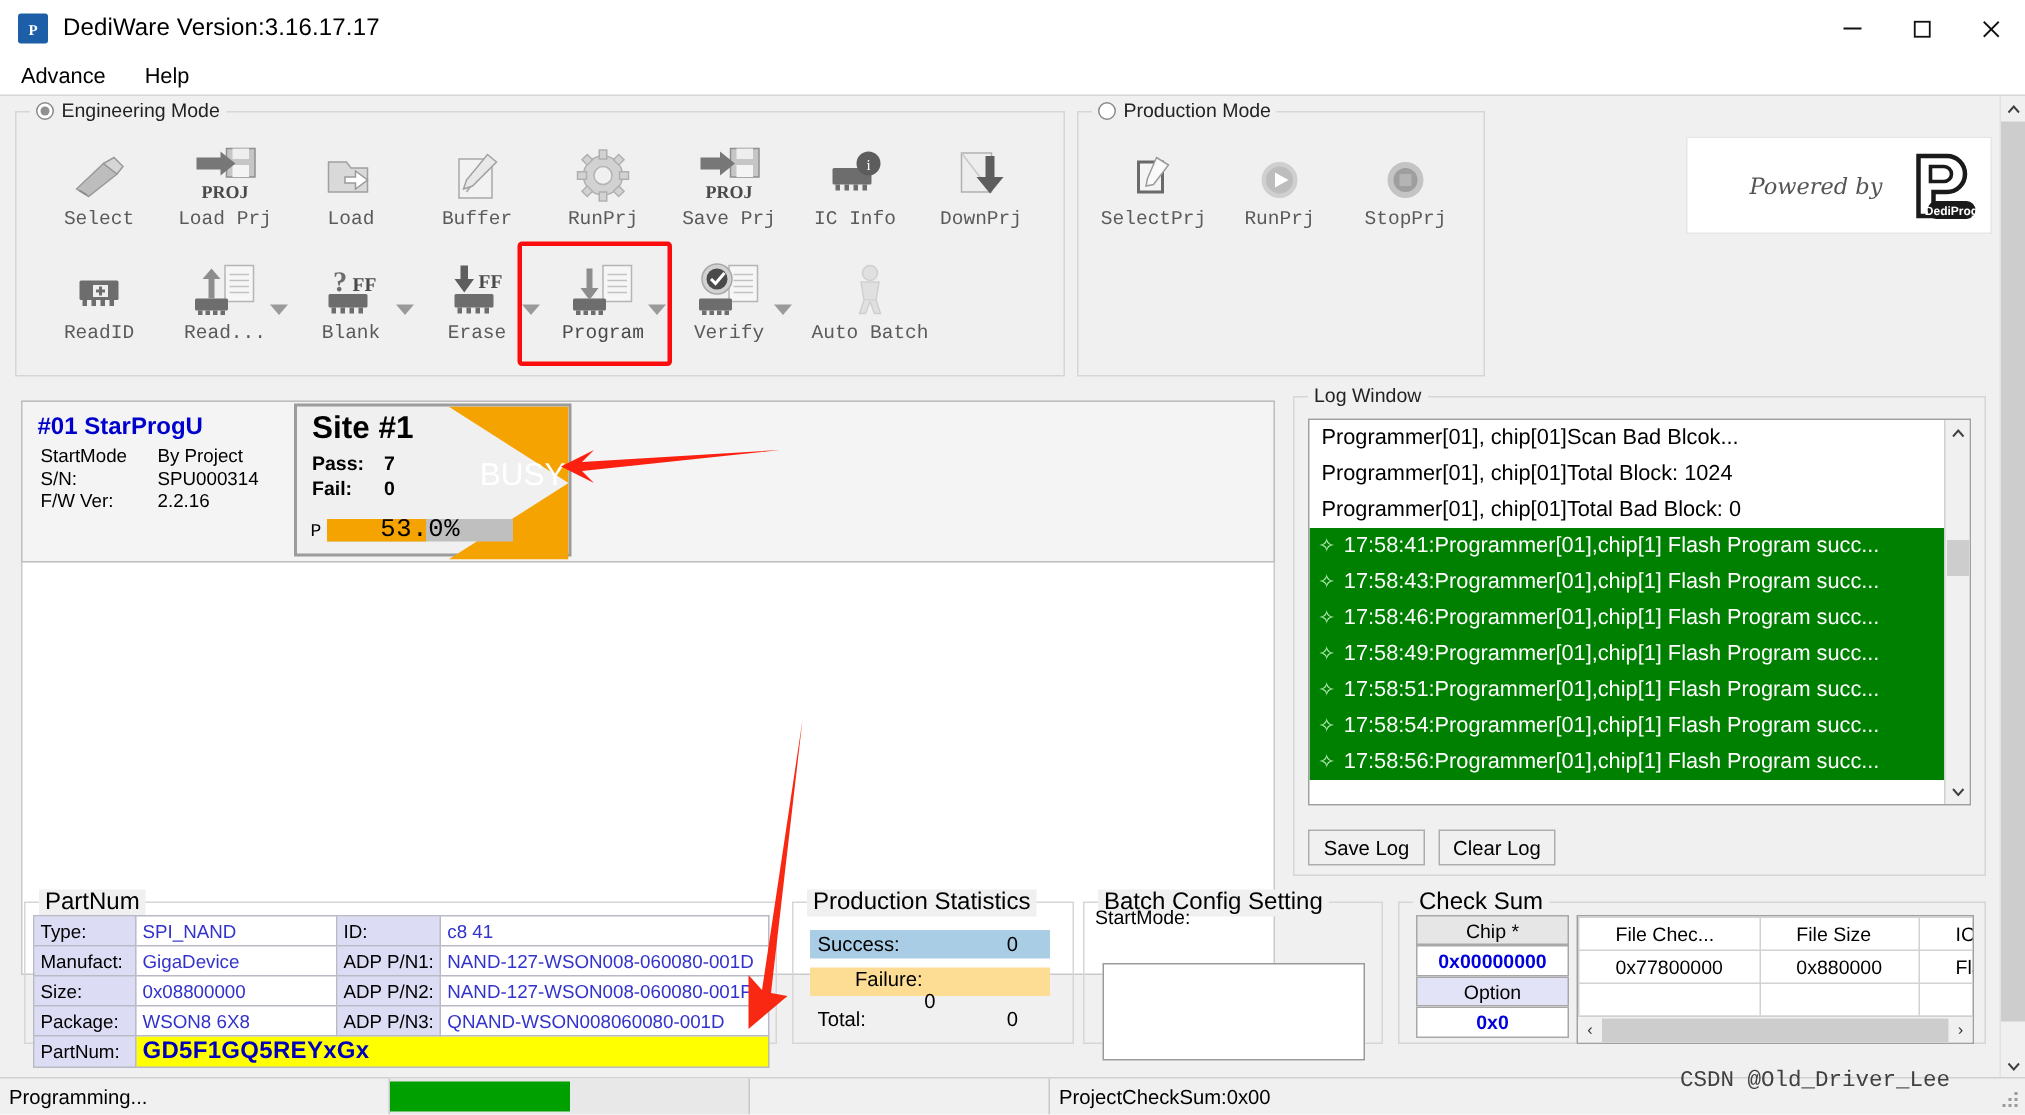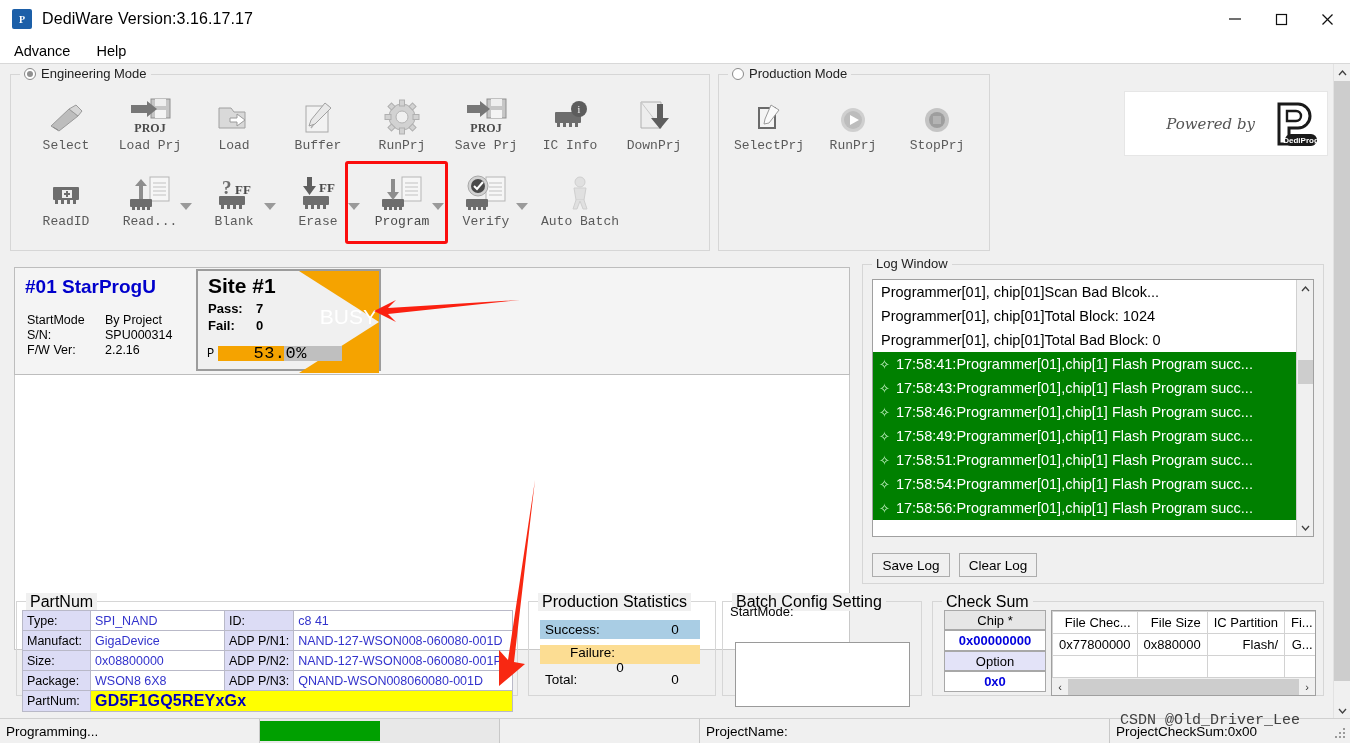--- a/index.html
+++ b/index.html
@@ -112,21 +112,21 @@
   }
   .dedilogo { width:52px; height:52px; position:relative; }
 
   
   .sitearea {
     position:absolute; border:1px solid #bdbdbd; background:#f4f4f4;
   }
   .progpanel {
     position:absolute; left:5px; top:5px; width:170px; height:100px; background:#f4f4f4;
   }
-  .prog-title { font-size:19px; font-weight:bold; color:#0000cc; margin:4px 0 15px 6px; }
+  .prog-title { font-size:16px; font-weight:bold; color:#0000cc; margin:4px 0 3px 6px; }
   .prog-row { display:flex; font-size:12.5px; color:#000; margin:1px 0 1px 8px; }
   .prog-row .k { width:78px; }
   .prog-row .v { }
 
   .sitebox {
     position:absolute; left:182px; top:2px; width:185px; height:102px;
     background:#f0f0f0; border:2px solid #9c9c9c;
   }
   .site-title { font-family:"Liberation Sans", sans-serif; font-size:21px; font-weight:bold; color:#000; margin:3px 0 2px 10px; }
   .site-row { display:flex; font-size:13px; font-weight:bold; color:#000; margin-left:10px; line-height:17px; }
@@ -211,21 +211,21 @@
   .cs-cell {
     position:absolute; border:1px solid #a8a8a8; font-size:13px;
     display:flex; align-items:center; justify-content:center; white-space:nowrap;
   }
   .cs-hdr { background:#e6e6e6; color:#000; }
   .cs-val { background:#ffffff; color:#0000dd; font-weight:bold; }
   .cs-opt { background:#e3e3f8; color:#000; }
   .cstable { position:absolute; border:1px solid #a0a0a0; background:#fff; overflow:hidden; }
   .cstable table { border-collapse:collapse; font-size:13px; width:100%; }
   .cstable td, .cstable th {
-    border:1px solid #d2d2d2; padding:1px 6px; height:22px; text-align:right;
+    border:1px solid #d2d2d2; padding:1px 24px; height:22px; text-align:left;
     font-weight:normal; white-space:nowrap; color:#000;
   }
   .cs-hscroll {
     position:absolute; left:0; right:0; bottom:0; height:18px; background:#f0f0f0;
     display:flex; align-items:center; border-top:1px solid #d0d0d0;
   }
   .cs-hscroll .ar { width:16px; text-align:center; font-size:11px; color:#333; }
   .cs-hscroll .bar { flex:1; height:16px; background:#cdcdcd; }
 
   
@@ -835,21 +835,20 @@
       <polygon points="50,6 23,186 14,176 14,212 40,190 29,188" fill="#f82812"></polygon>
     </svg>
   </div>
 
   <div class="statusbar">
     <div class="sb-cell" style="width:260px;">Programming...</div>
     <div class="sb-prog">
       <div class="fill" id="sb-fill" style="width: 50%;"></div>
     </div>
     <div class="sb-cell" style="width:200px;"></div>
-    <div class="sb-cell" style="width:410px;">ProjectName:</div>
     <div class="sb-cell" style="flex:1; border-right:none;">ProjectCheckSum:0x00</div>
     <div class="grip">
       <i style="left:8px;top:0;"></i>
         <i style="left:4px;top:4px;"></i>
         <i style="left:8px;top:4px;"></i>
       <i style="left:0;top:8px;"></i>
         <i style="left:4px;top:8px;"></i>
         <i style="left:8px;top:8px;"></i>
     </div>
   </div>

